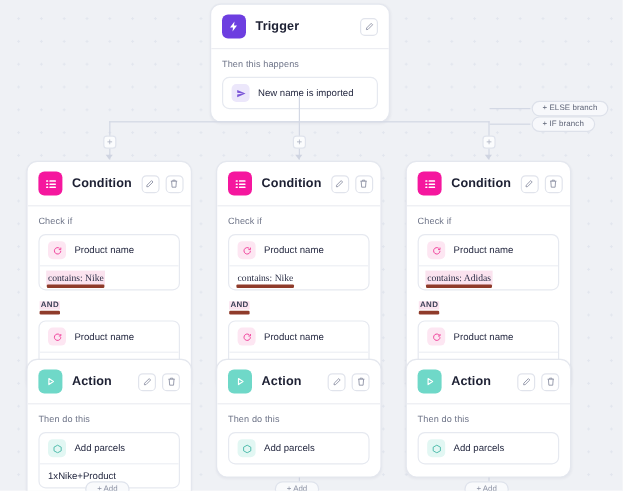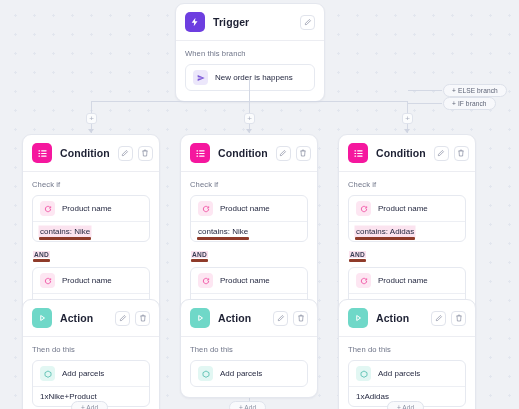--- a/index.html
+++ b/index.html
@@ -89,21 +89,21 @@
     width: 15px; height: 15px;
     border-radius: 4px;
     display: flex; align-items: center; justify-content: center;
     flex: 0 0 auto;
   }
   .chip.pink { background: #fde6f2; }
   .chip.mint { background: #e2f7f3; }
   .chip.violet { background: #ece7fb; }
 
   
-  .value-text { position: relative; display: inline-block; font-size: 8px; color: #252941; }
+  .value-text { position: relative; display: inline-block; font-size: 8px; color: #252941; font-family: Liberation Serif, serif; }
   .hl { background: #fbe3ef; box-shadow: 0 0 0 1.5px #fbe3ef; }
   .strike-under { position: relative; }
   .strike-under::after {
     content: "";
     position: absolute;
     left: -1px; right: -1px;
     bottom: -4px;
     height: 2.6px;
     background: #8f3b2a;
     border-radius: 1px;
@@ -196,29 +196,29 @@
       <div class="card-title">Trigger</div>
       <div class="head-btns">
         <div class="sq-btn">
           <svg width="8" height="8" viewBox="0 0 24 24" fill="none" stroke="#8b90a3" stroke-width="2.2">
             <path d="M4 20 L4.5 16 L16 4.5 L19.5 8 L8 19.5 Z"></path>
           </svg>
         </div>
       </div>
     </div>
     <div class="card-body">
-      <div class="body-label">When this branch</div>
+      <div class="body-label">Then this happens</div>
       <div class="field-box">
         <div class="field-row">
           <span class="chip violet">
             <svg width="8" height="8" viewBox="0 0 24 24" fill="#7c57d8">
               <path d="M2 21 L23 12 L2 3 L2 10 L17 12 L2 14 Z"></path>
             </svg>
           </span>
-          <span>New order is happens</span>
+          <span>New name is imported</span>
         </div>
       </div>
     </div>
   </div>
 
   <div class="conn v-line" style="left:249px; top:80px; height:21px;"></div>
 
   <div class="conn h-line" style="left:91px; top:101px; width:317px;"></div>
 
   <div class="conn v-line" style="left:91px; top:101px; height:32px;"></div>
@@ -536,23 +536,20 @@
       <div class="body-label">Then do this</div>
       <div class="field-box">
         <div class="field-row">
           <span class="chip mint">
             <svg width="8" height="8" viewBox="0 0 24 24" fill="none" stroke="#3fb5a4" stroke-width="2.2">
               <path d="M3 8 L12 3 L21 8 V17 L12 22 L3 17 Z"></path>
             </svg>
           </span>
           <span>Add parcels</span>
         </div>
-        <div class="field-row divided">
-          <span>1xAdidas</span>
-        </div>
       </div>
     </div>
   </div>
 
   <div class="add-btn" style="left:71px; top:401px;">
     <span>+ Add</span>
   </div>
   <div class="add-btn" style="left:229px; top:401px;">
     <span>+ Add</span>
   </div>

